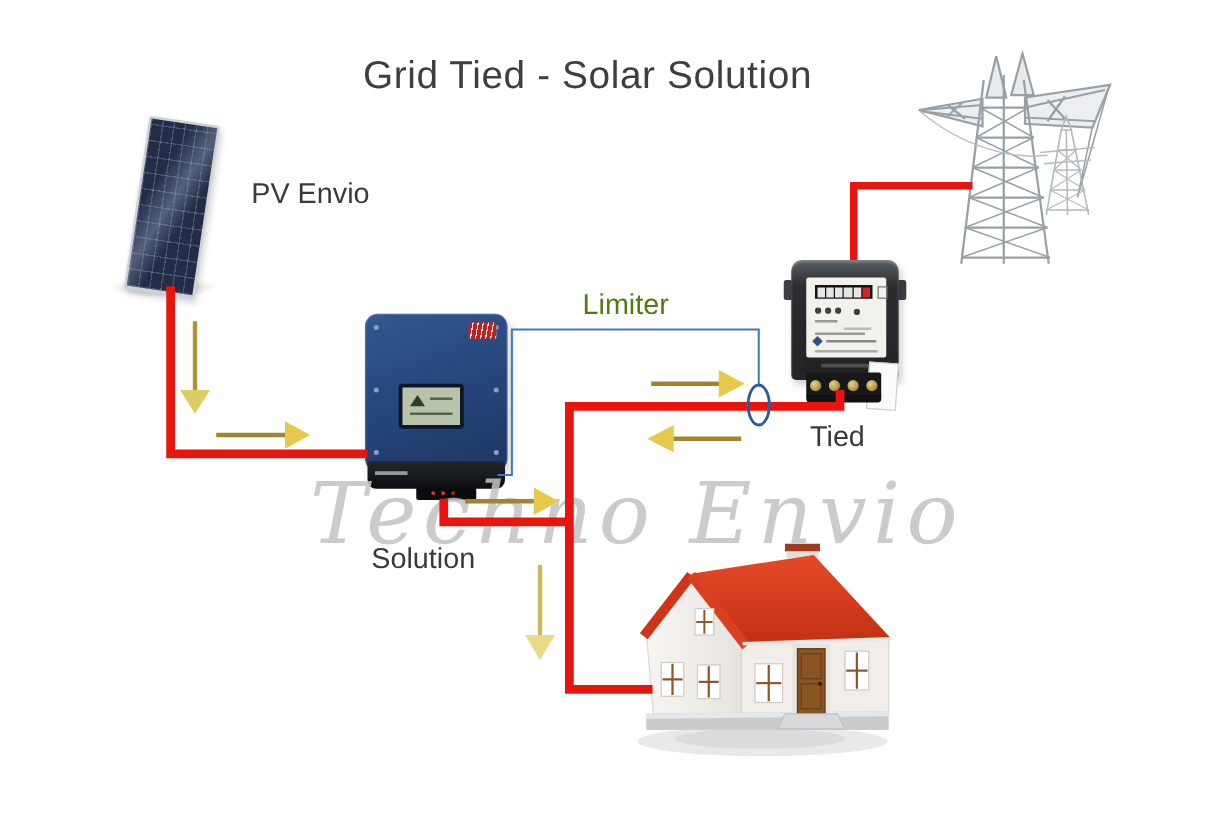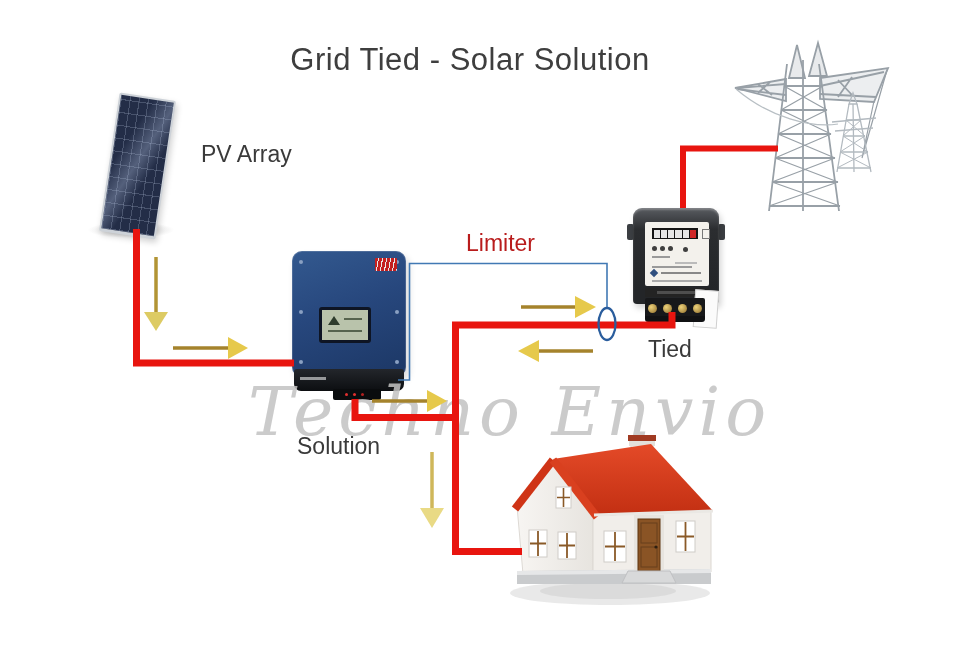--- a/index.html
+++ b/index.html
@@ -2,21 +2,21 @@
 <html><head>
 <meta charset="utf-8">
 <style>
   html,body{margin:0;padding:0;background:#ffffff;}
   .canvas{position:relative;width:980px;height:638px;background:#ffffff;overflow:hidden;
           font-family:"Liberation Sans",sans-serif;border-radius:14px;}
   
   .lbl{position:absolute;font-size:23px;color:#3a3a3a;white-space:nowrap;z-index:4;}
   .title{position:absolute;left:220px;top:42px;width:500px;text-align:center;
          font-size:31px;color:#3e3e3e;letter-spacing:.5px;z-index:4;}
-  .lbl-limiter{color:#b91c1c;}
+  .lbl-limiter{color:#4d7c0f;}
   .watermark{position:absolute;left:248px;top:372px;z-index:2;
              font-family:"DejaVu Serif",serif;font-style:italic;font-size:68px;
              color:#c3c3c3;letter-spacing:5px;opacity:.85;white-space:nowrap;}
   
   .pv-shadow{position:absolute;left:88px;top:222px;width:86px;height:16px;z-index:0;
              background:radial-gradient(closest-side,rgba(120,120,120,.45),rgba(120,120,120,0));}
   .pv-panel{position:absolute;left:109px;top:96px;width:53px;height:135px;z-index:1;
             transform:rotate(8.5deg);border:2px solid #cdd2d8;border-bottom-width:3px;border-radius:2px;
             background-color:#232d47;
             background-image:
@@ -74,21 +74,21 @@
   .art{z-index:1;} .overlay{z-index:3;pointer-events:none;}
 </style>
 </head>
 <body>
 
 <div class="canvas">
 
   <div class="title">Grid Tied - Solar Solution</div>
   <div class="watermark">Techno Envio</div>
 
-  <div class="lbl" style="left:201px;top:141px">PV Array</div>
+  <div class="lbl" style="left:201px;top:141px">PV Envio</div>
   <div class="lbl lbl-limiter" style="left:466px;top:230px">Limiter</div>
   <div class="lbl" style="left:648px;top:336px">Tied</div>
   <div class="lbl" style="left:297px;top:433px">Solution</div>
 
   <div class="pv-shadow"></div>
   <div class="pv-panel"></div>
 
   <div class="inverter">
     <div class="inv-body">
       <span class="inv-screws"></span>

